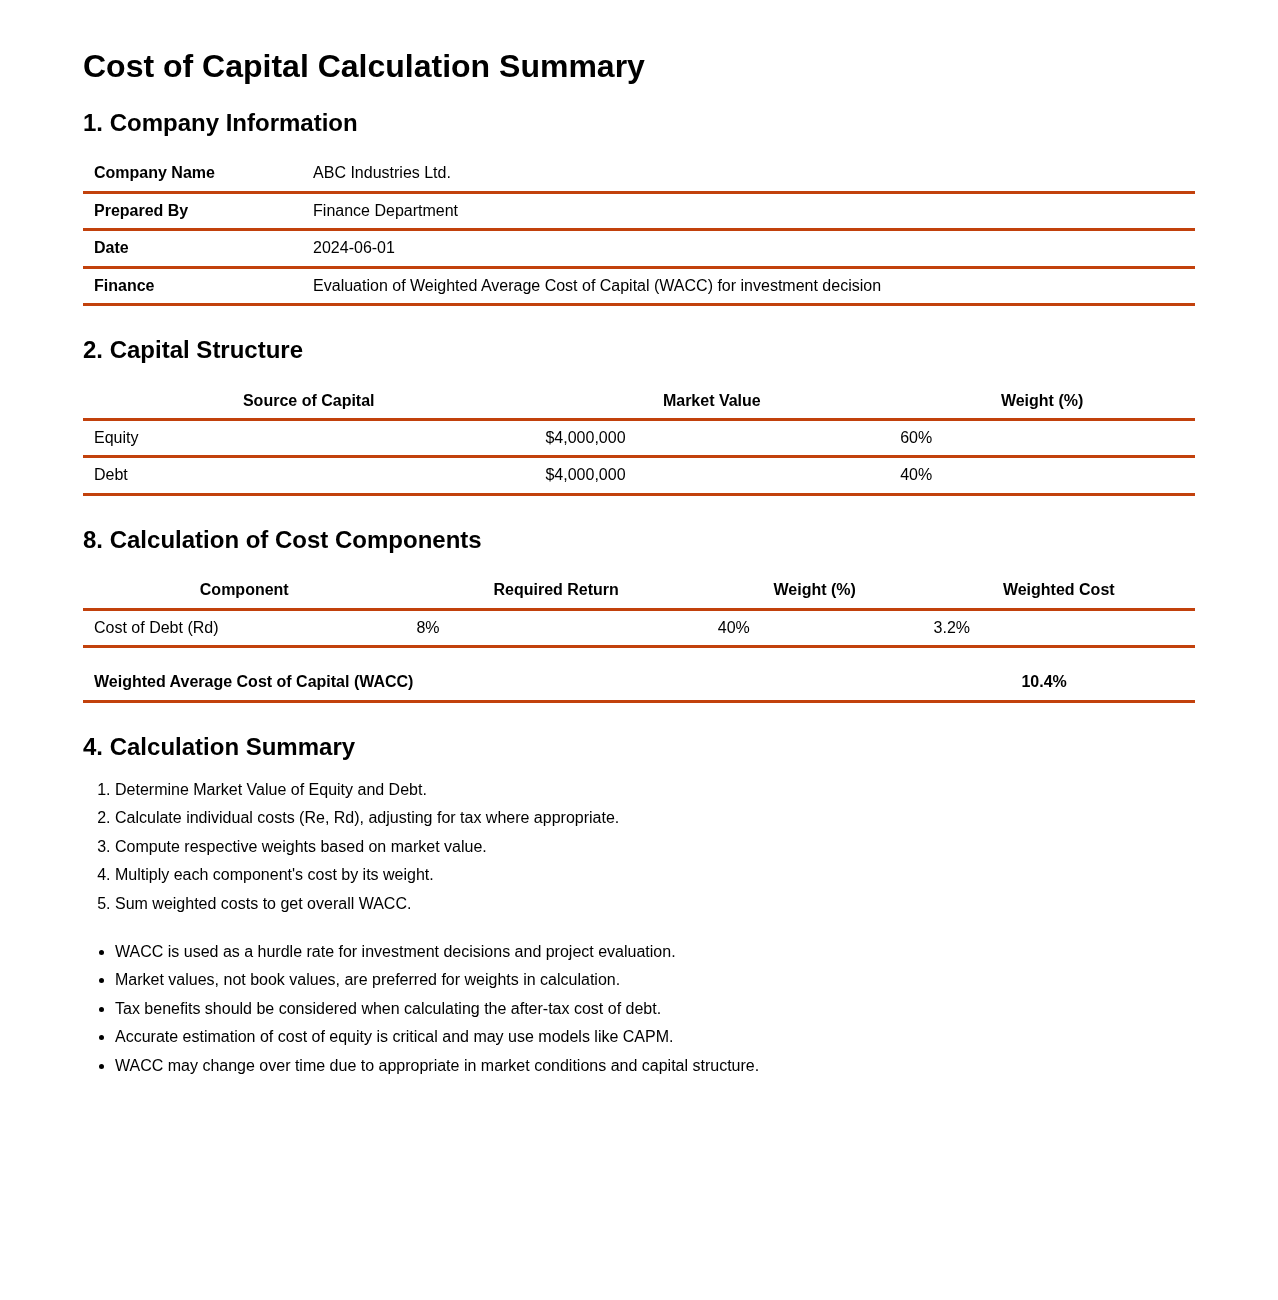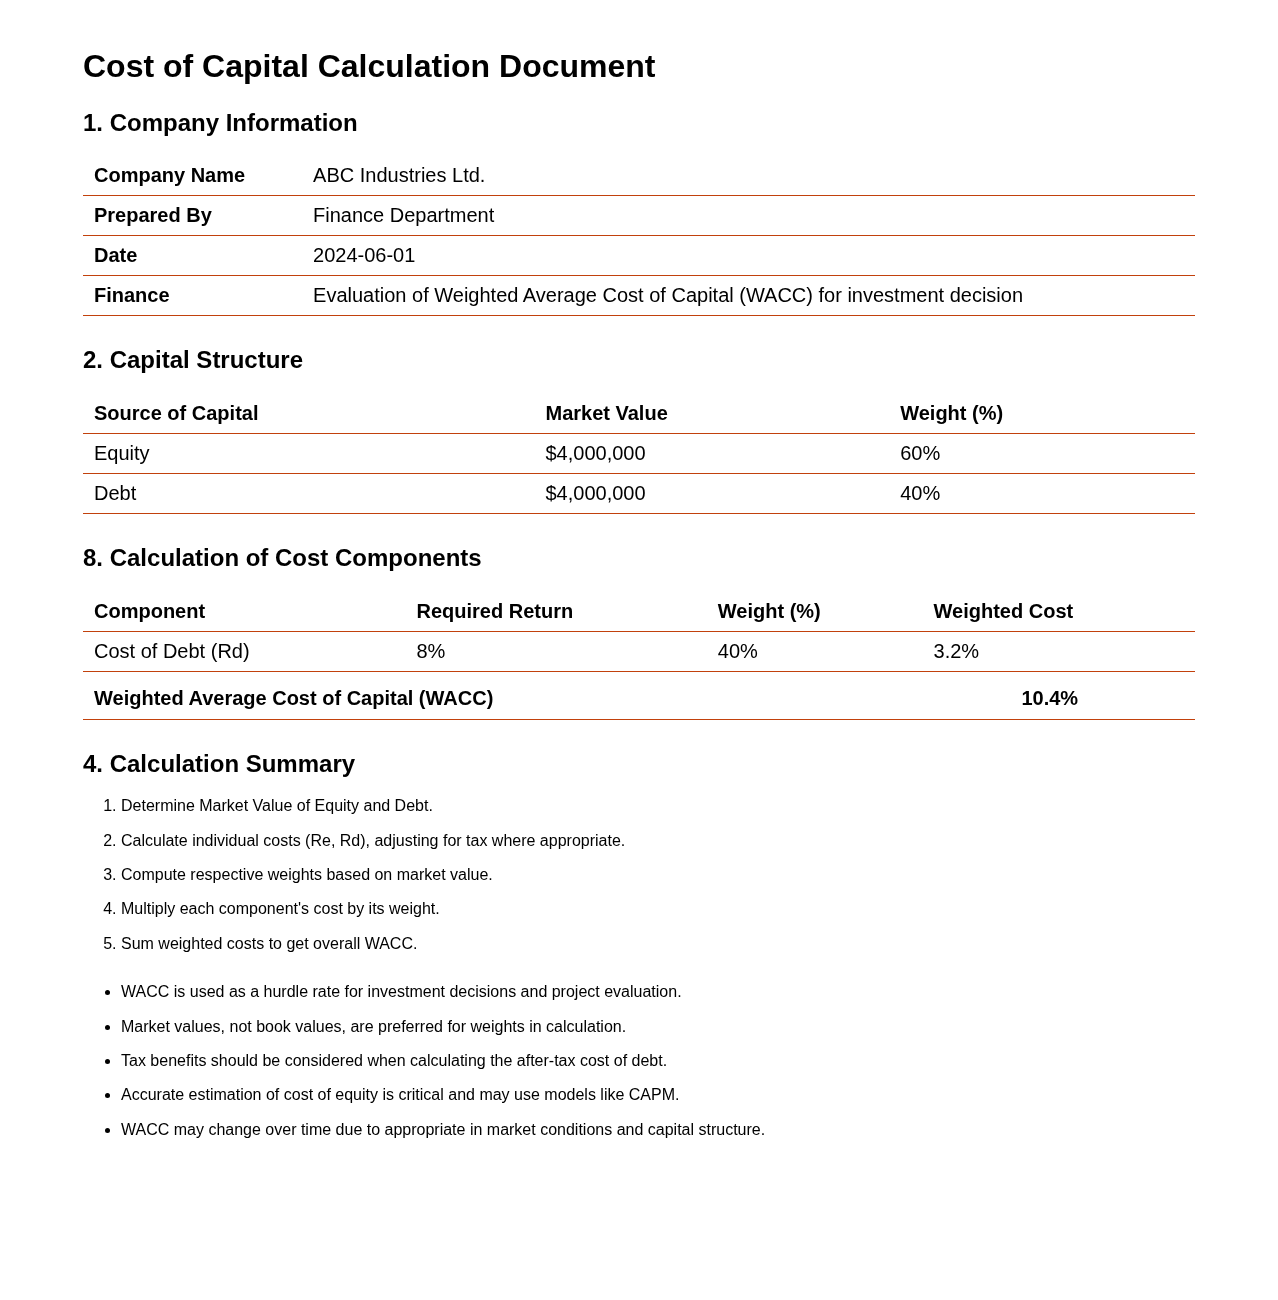--- a/index.html
+++ b/index.html
@@ -29,60 +29,60 @@
   table {
     width: 100%;
     border-collapse: collapse;
     table-layout: fixed;
     margin: 0 0 30px 0;
   }
   th, td {
     text-align: left;
     vertical-align: top;
     padding: 8px 11px;
-    border-bottom: 1px solid #c2410c;
-    font-size: 20px;
-    line-height: 1.15;
-  }
-  th { font-weight: bold; }
+    border-bottom: 3px solid #c2410c;
+    font-size: 16px;
+    line-height: 1.15;
+  }
+  th { font-weight: bold; text-align: center; }
   td.b { font-weight: bold; }
 
   
   .kv-c1 { width: 19.7%; }
   .cs-c1 { width: 40.6%; }
   .cs-c2 { width: 31.9%; }
   .cc-c1 { width: 29.0%; }
   .cc-c2 { width: 27.1%; }
   .cc-c3 { width: 19.4%; }
   .wacc-c1 { width: 83.4%; }
 
   table.cc-table { margin-bottom: 0; }
   table.wacc-table { margin-bottom: 30px; }
   table.wacc-table td {
     font-weight: bold;
-    padding-top: 15px;
+    padding-top: 25px;
     padding-bottom: 9px;
   }
 
   ol, ul {
     margin: 20px 0 30px 0;
     padding-left: 22px;
   }
   li {
     line-height: 1.15;
     padding: 0;
-    margin: 16px;
+    margin: 10px;
   }
 </style>
 </head>
 <body>
 
 <main>
 
-  <h1>Cost of Capital Calculation Document</h1>
+  <h1>Cost of Capital Calculation Summary</h1>
 
   <section>
     <h2>1. Company Information</h2>
     <table class="kv-table">
       <colgroup>
           <col class="kv-c1">
           <col>
         </colgroup>
       <tbody>
         <tr>

